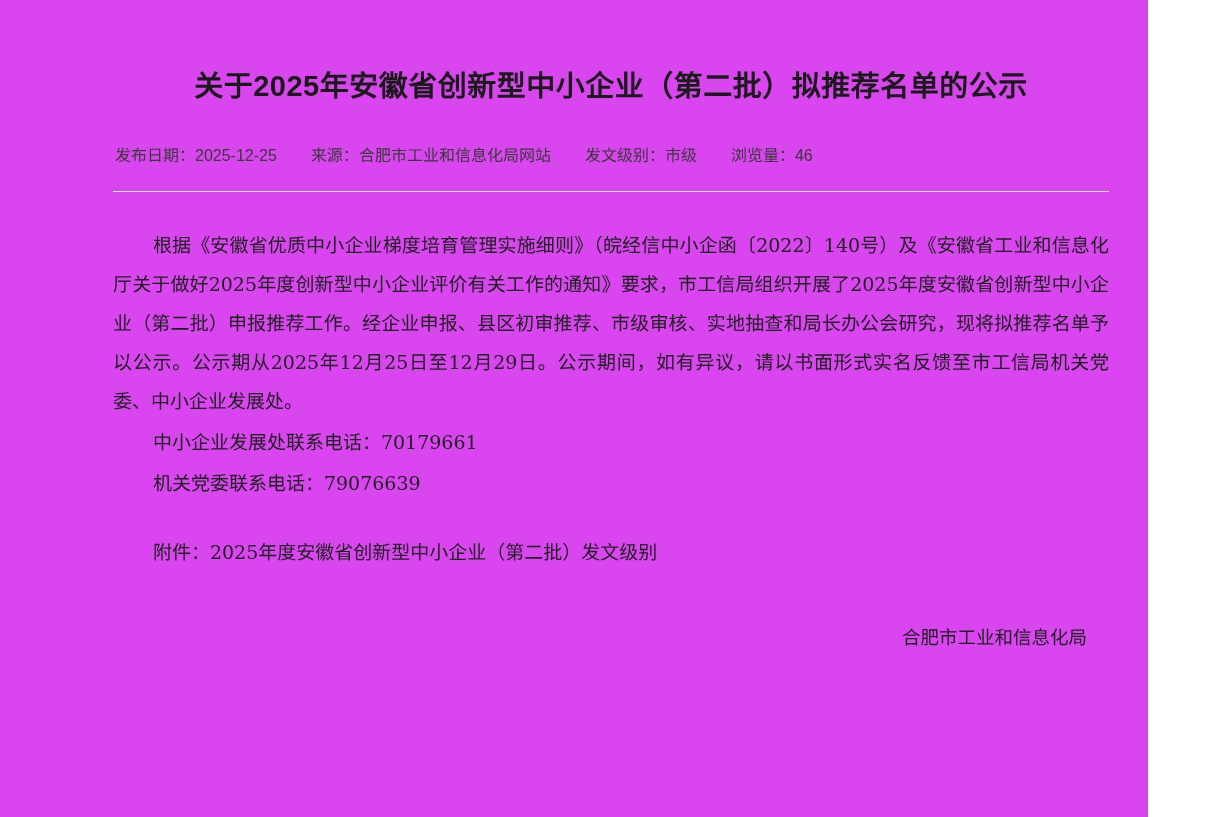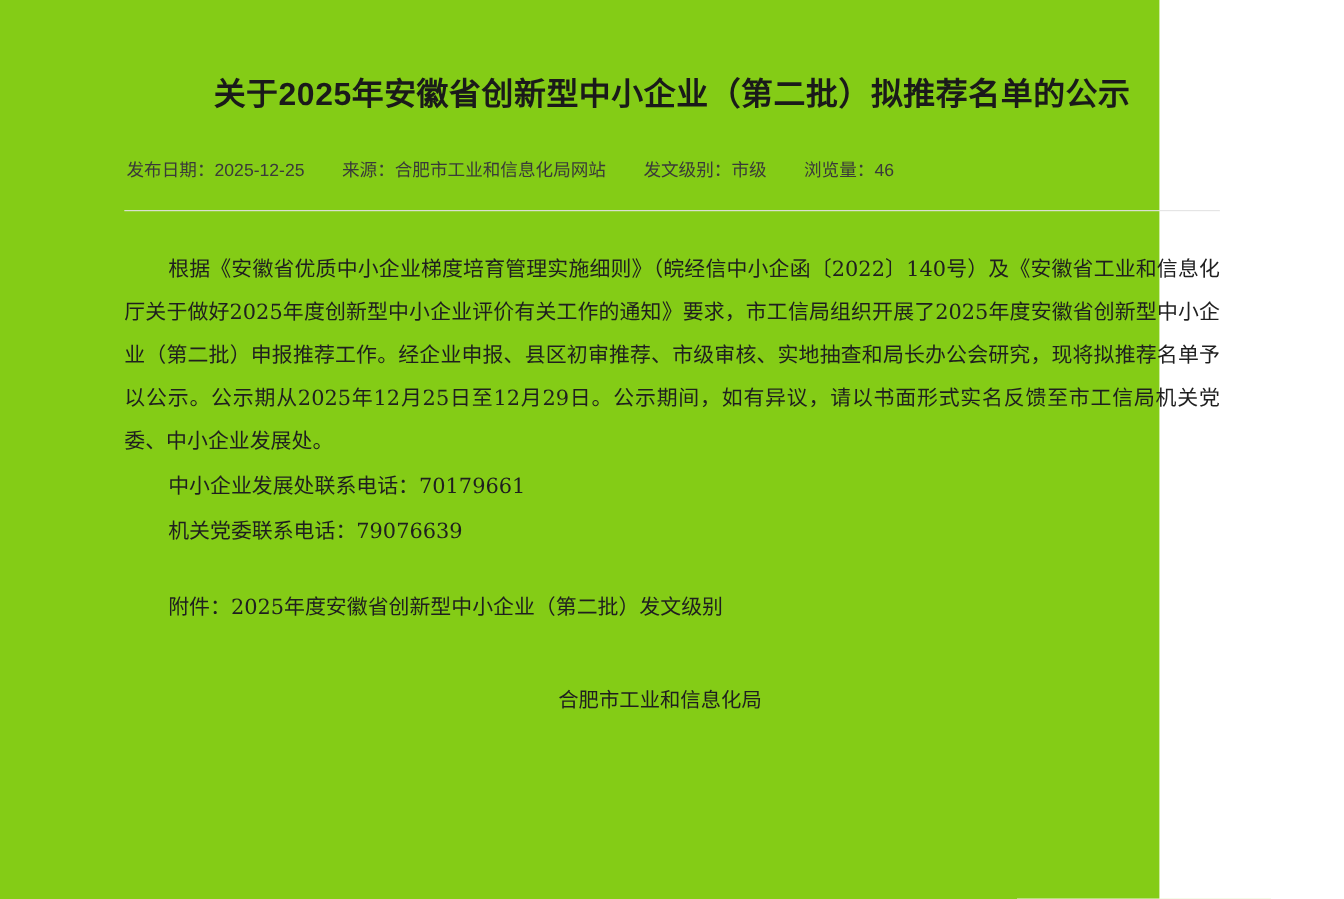--- a/index.html
+++ b/index.html
@@ -9,25 +9,25 @@
     background: #ffffff;
   }
   body {
     width: 1222px;
     height: 817px;
     font-family: "Liberation Sans", "DejaVu Sans", sans-serif;
     color: #222222;
     overflow: hidden;
   }
   .page {
-    width: 1054px;
+    width: 1148px;
     height: 817px;
     box-sizing: border-box;
     position: relative;
-    background: #84cc16;
+    background: #d946ef;
   }
   .article {
     position: absolute;
     left: 113px;
     top: 0;
     width: 996px;
   }
   .title {
     font-size: 29px;
     font-weight: bold;
@@ -80,21 +80,21 @@
   }
   .gap-block {
     height: 30px;
   }
   .sign {
     margin-top: 46px;
     font-family: "DejaVu Serif", "Liberation Serif", serif;
     font-size: 18.5px;
     line-height: 39px;
     color: #1f1f1f;
-    text-align: center;
+    text-align: right;
     padding-right: 22px;
   }
   .sign .date {
     display: block;
   }
 </style>
 </head>
 <body>
 
 <div class="page">

